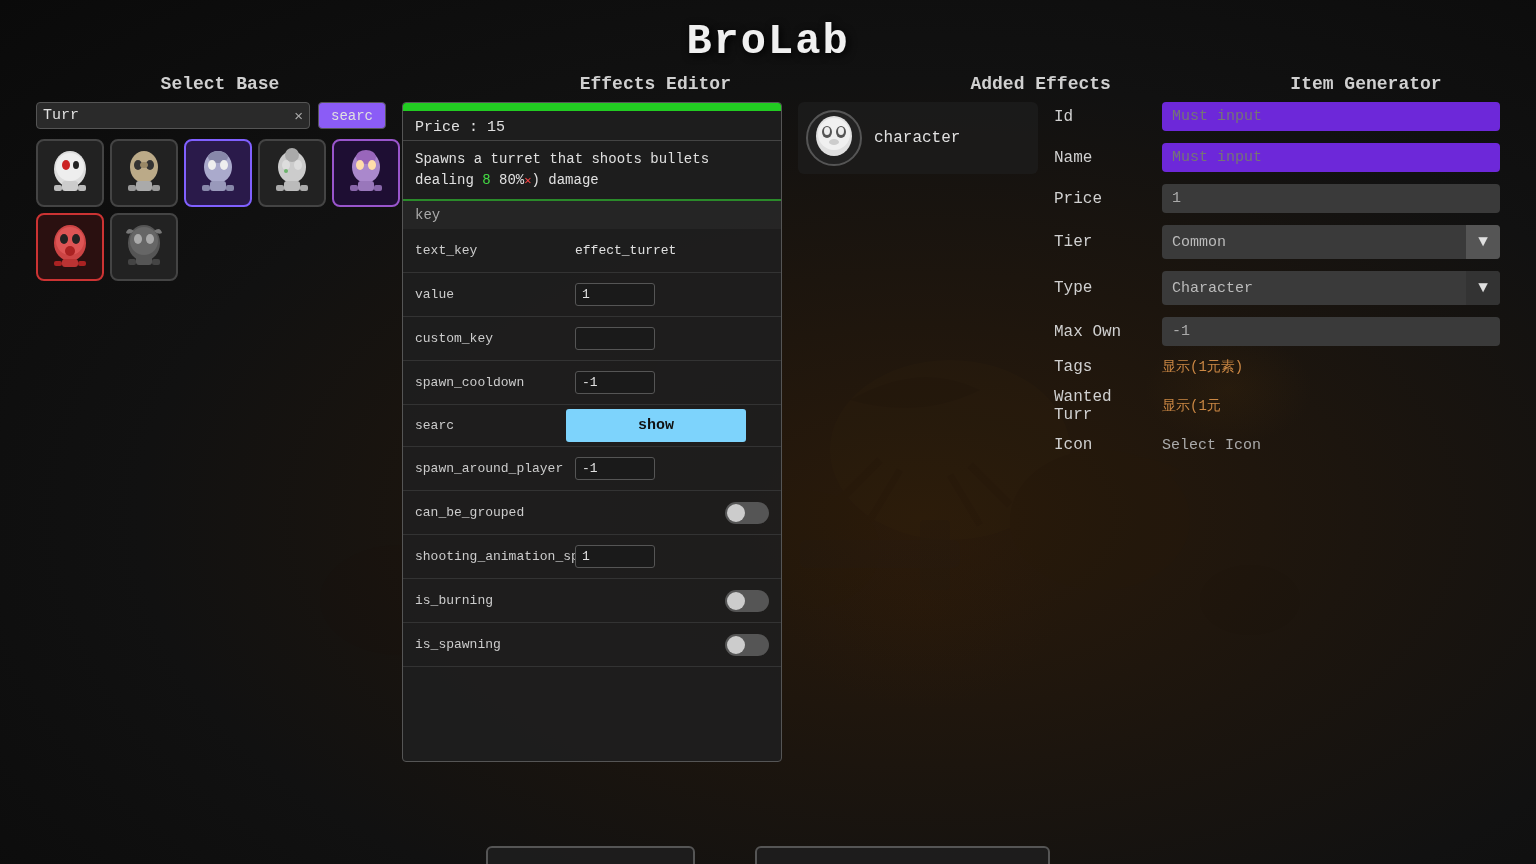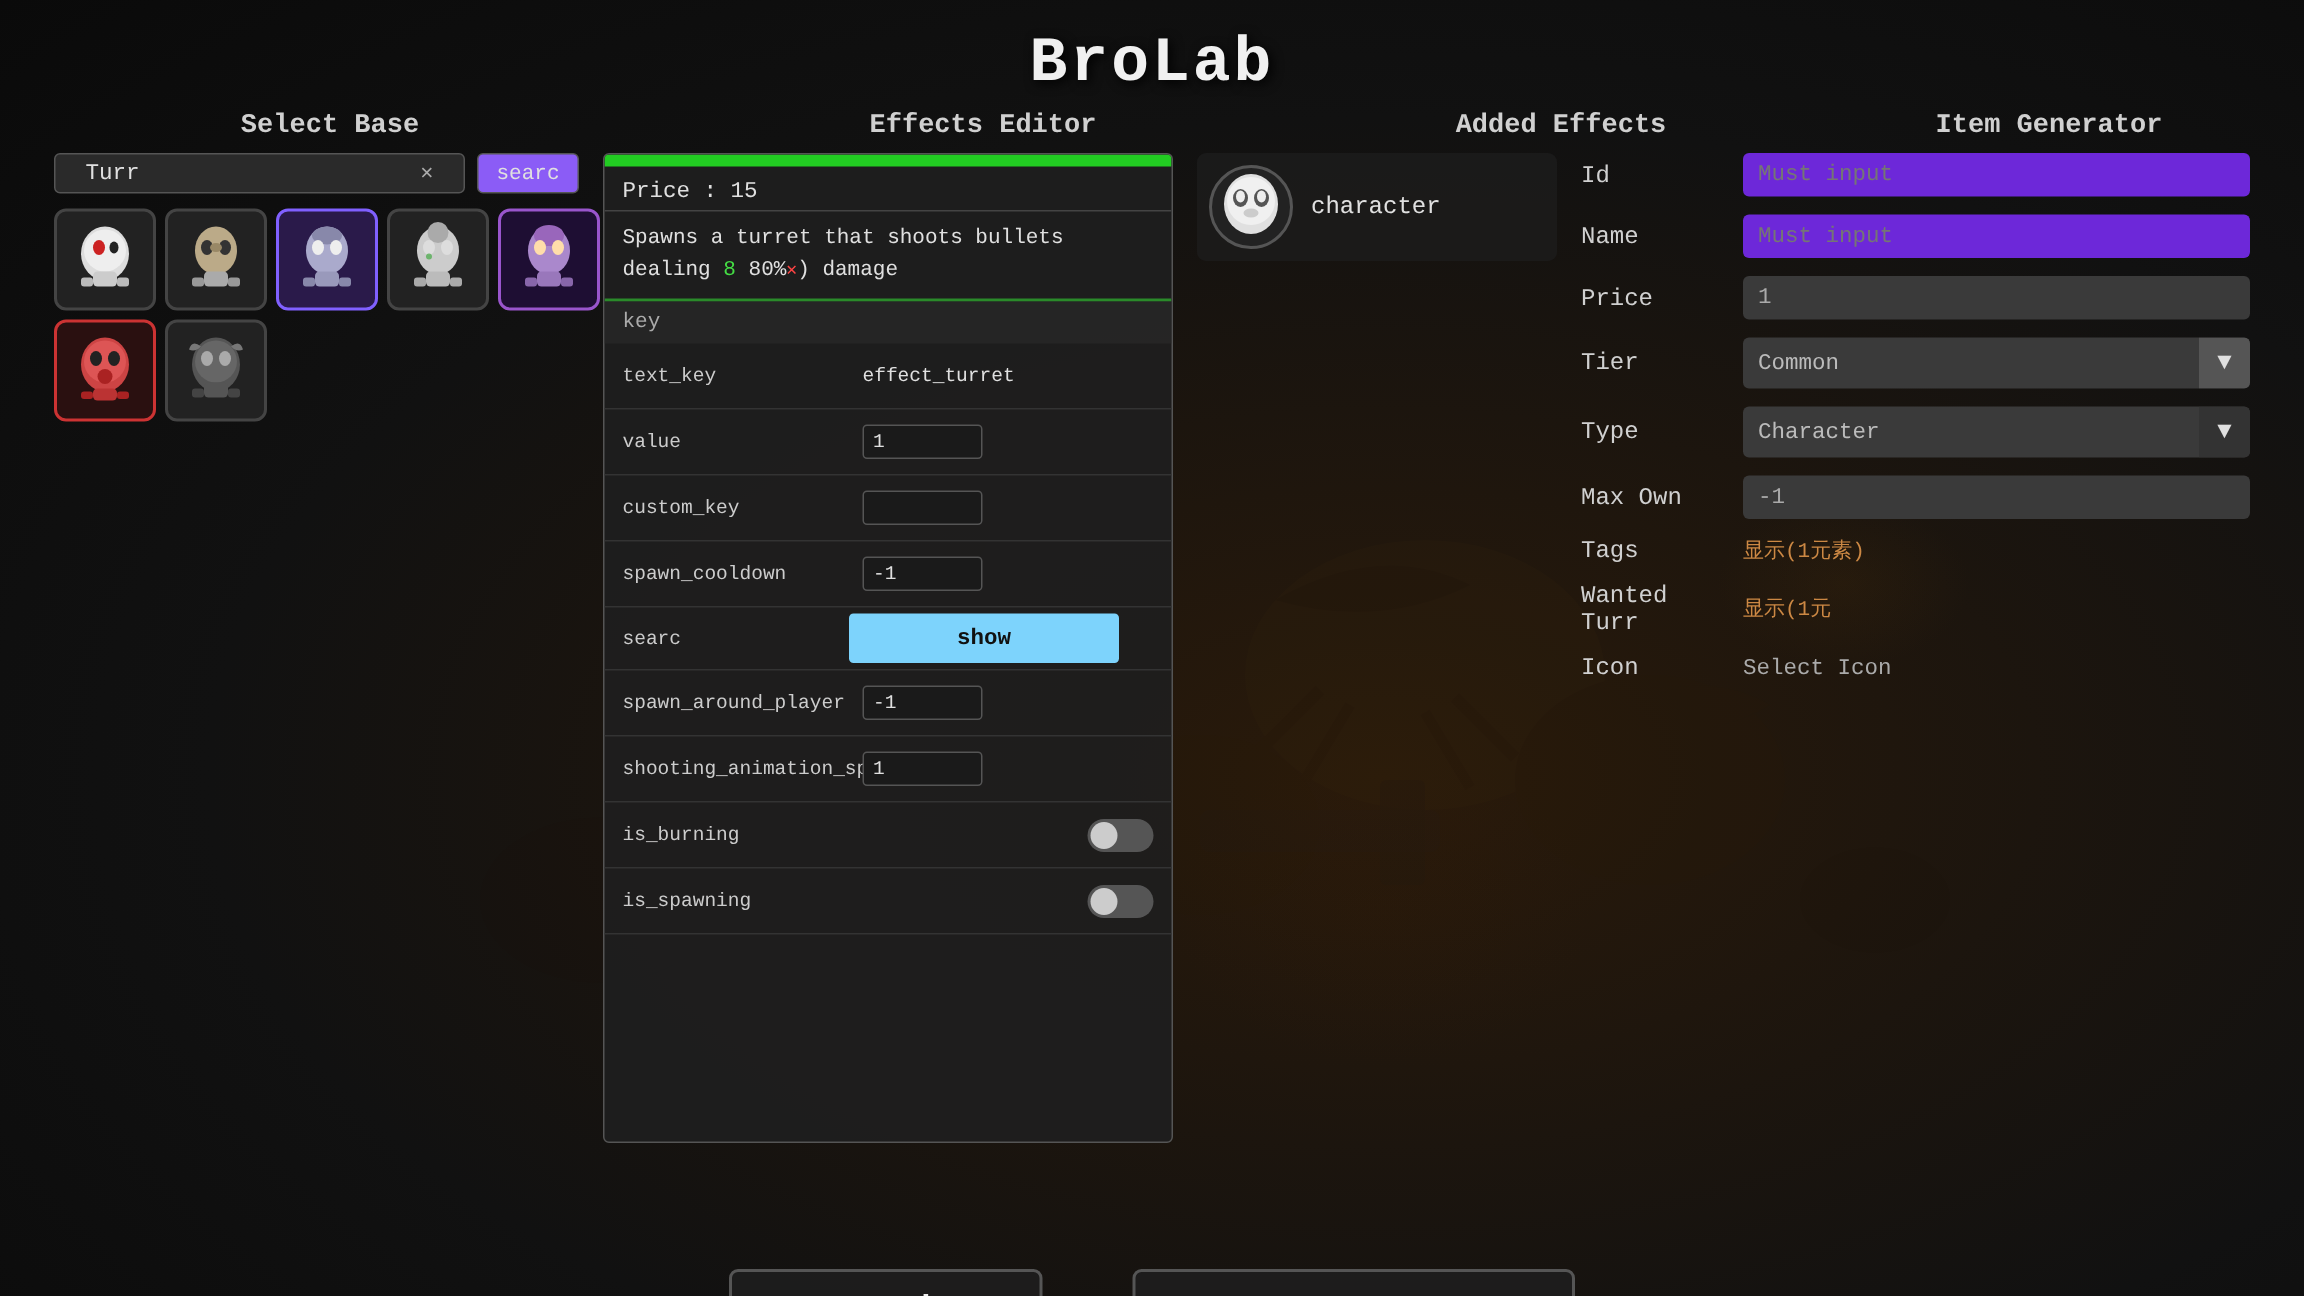--- a/index.html
+++ b/index.html
@@ -85,21 +85,21 @@
       display: flex;
       gap: 8px;
       margin-bottom: 10px;
     }
     .search-input-wrapper {
       display: flex;
       align-items: center;
       background: #2a2a2a;
       border: 1px solid #555;
       border-radius: 4px;
-      padding: 4px 20px;
+      padding: 4px 6px;
       flex: 1;
       gap: 6px;
     }
     .search-input {
       background: transparent;
       border: none;
       color: #e0e0e0;
       font-size: 15px;
       font-family: inherit;
       outline: none;
@@ -582,20 +582,28 @@
     <div class="stats-row">
       <span class="stats-label">searc</span>
       <button class="show-button">show</button>
     </div>
 
     <div class="effect-row">
       <span class="effect-row-label">spawn_around_player</span>
       <input class="effect-row-input" value="-1" style="">
     </div>
 
+    <div class="effect-row">
+      <span class="effect-row-label">can_be_grouped</span>
+      <div class="toggle-switch">
+        <div class="toggle-track">
+          <div class="toggle-thumb"></div>
+        </div>
+      </div>
+    </div>
 
     <div class="effect-row">
       <span class="effect-row-label">shooting_animation_speed</span>
       <input class="effect-row-input" value="1" style="">
     </div>
 
     <div class="effect-row">
       <span class="effect-row-label">is_burning</span>
       <div class="toggle-switch">
         <div class="toggle-track">

